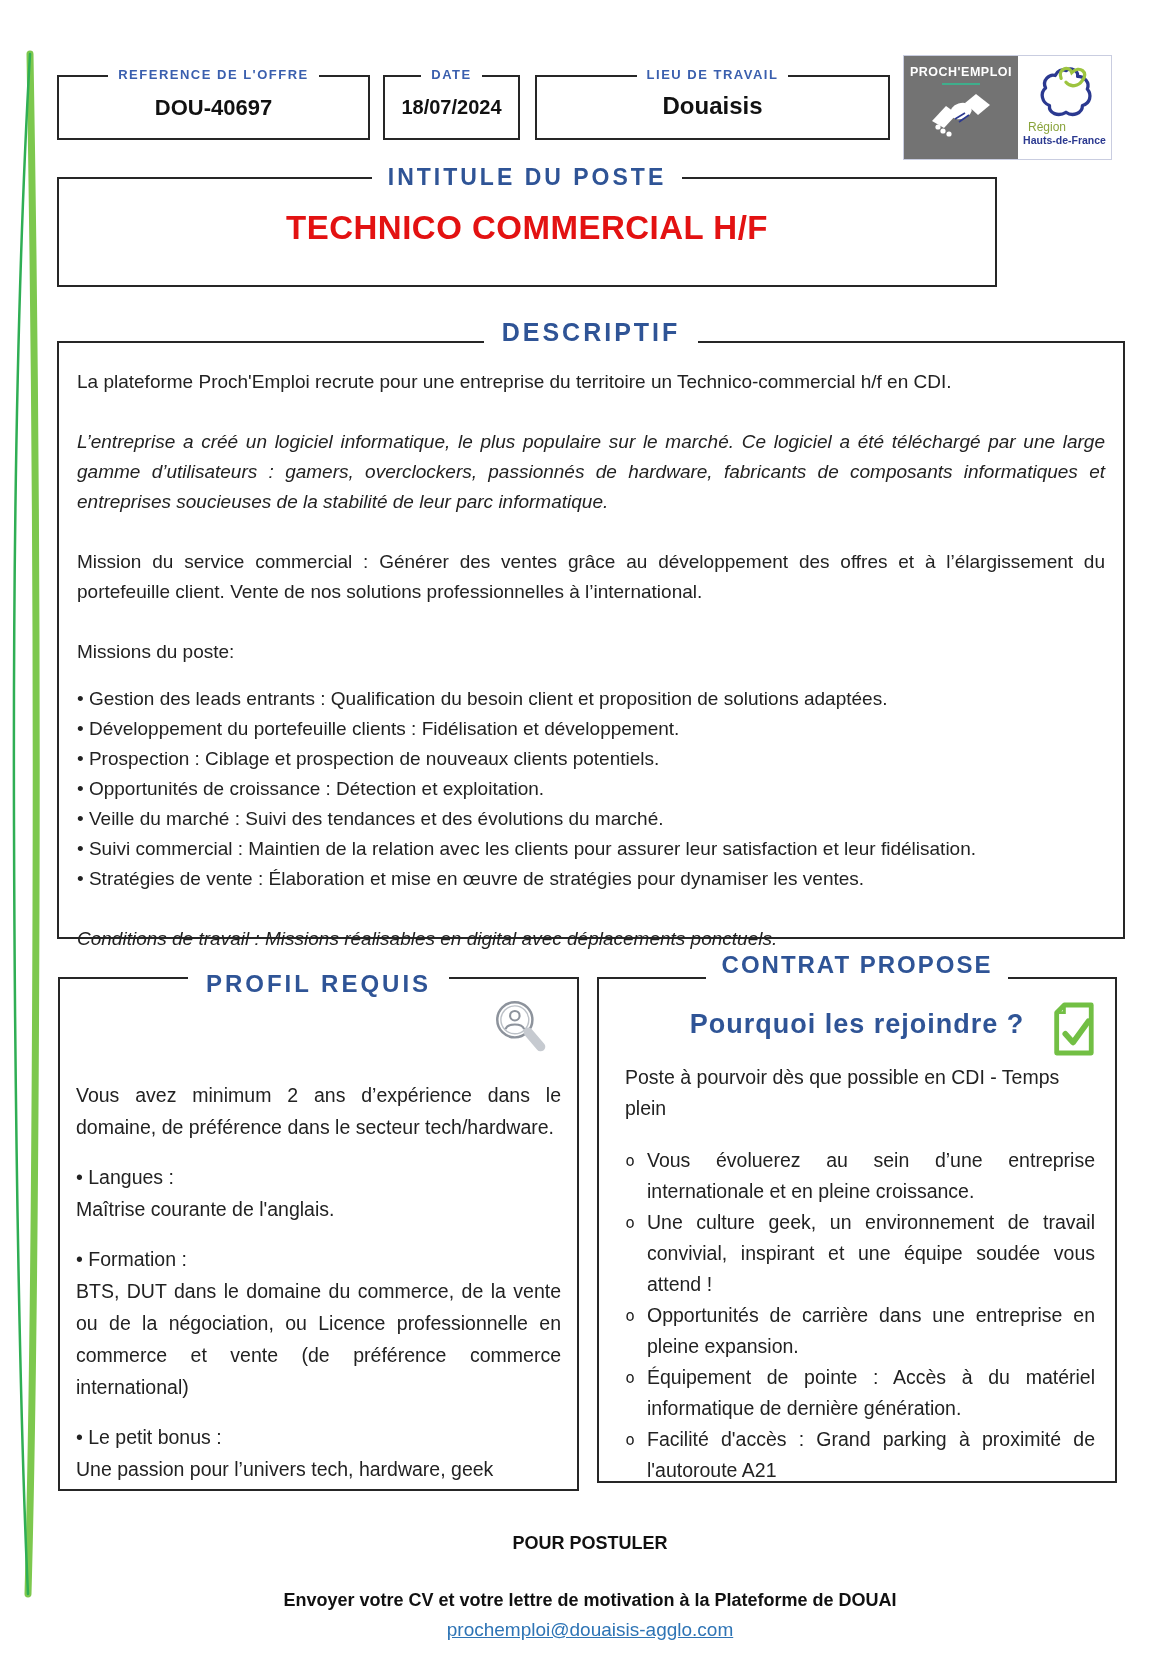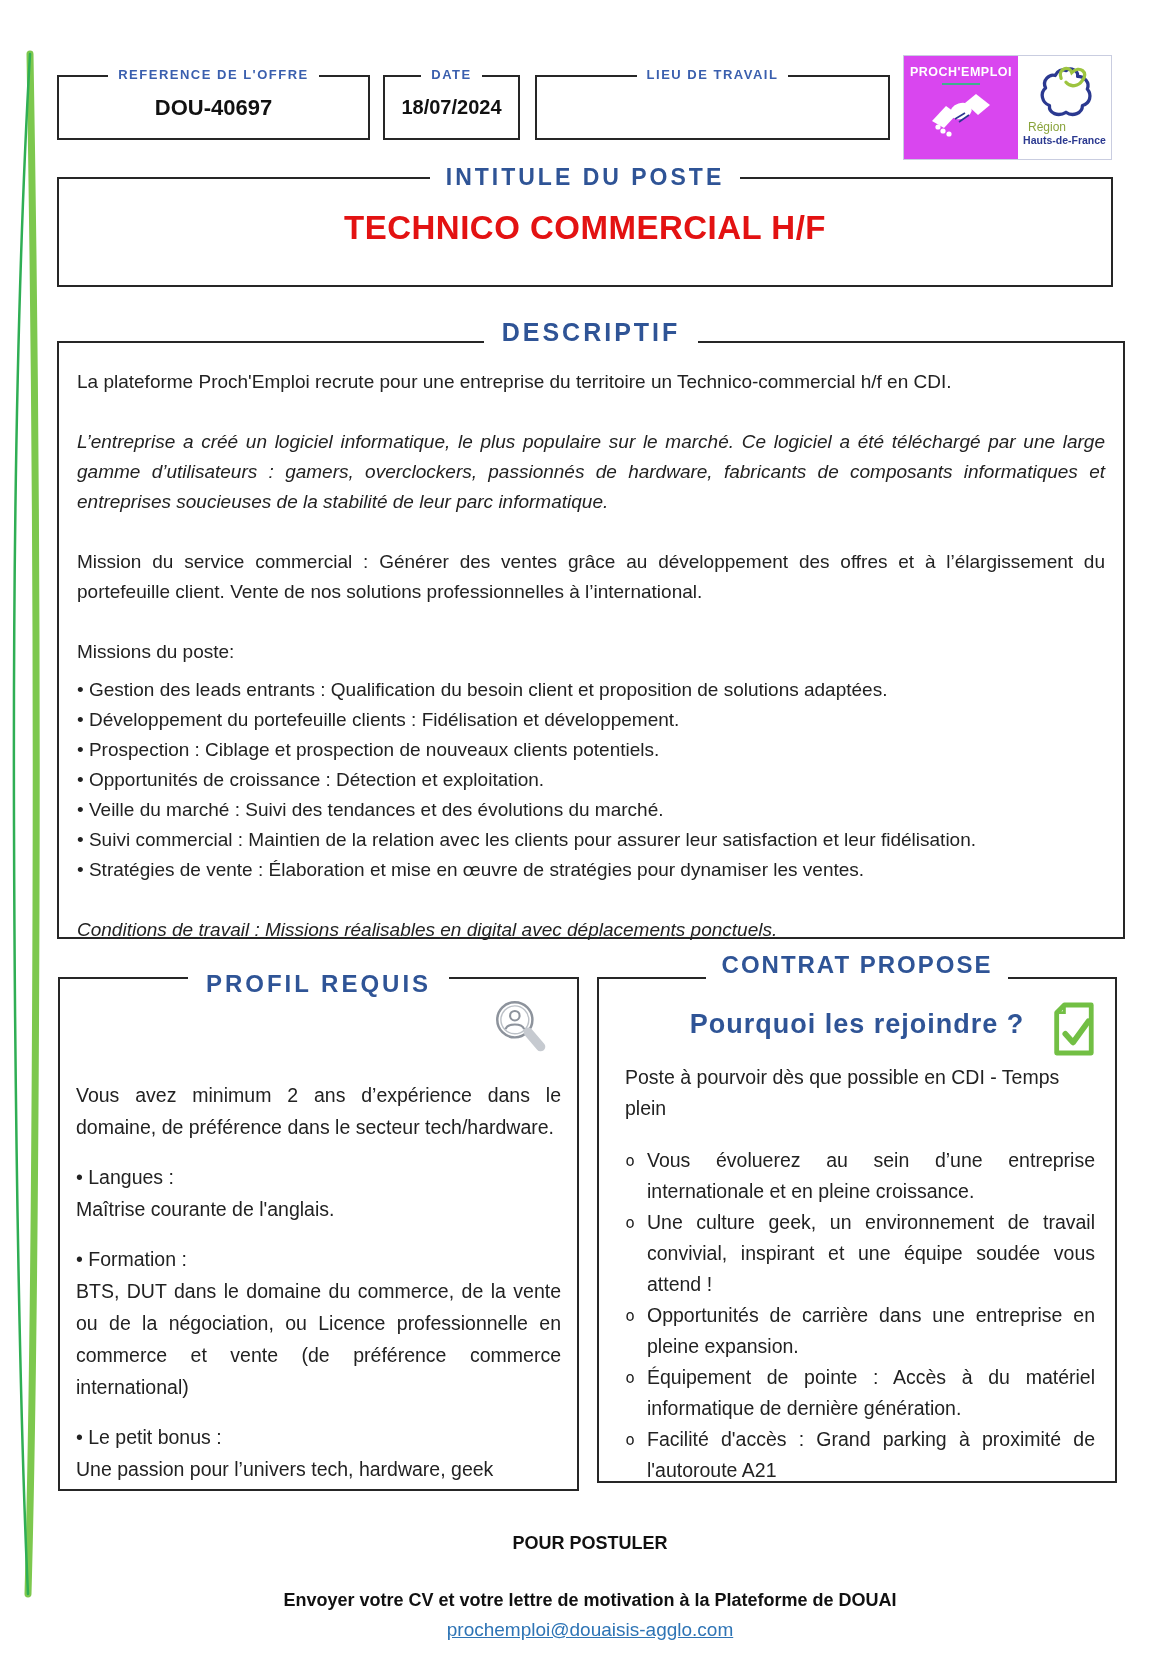--- a/index.html
+++ b/index.html
@@ -16,38 +16,38 @@
   .lg span { display:inline-block; background:#fff; padding:0 16px; }
   .hand { color:#2f5496; font-weight:bold; }
   
   .hdr-row { position:relative; height:140px; }
   .hbox { position:absolute; top:75px; height:65px; border:2px solid #262626; background:#fff; }
   .hbox .lg { top:-12px; }
   .hbox .lg span { font-size:13px; letter-spacing:1.5px; color:#3a5fae; font-weight:bold; padding:0 10px; }
   .hval { text-align:center; font-weight:bold; color:#111; }
   
   .logo { position:absolute; left:903px; top:55px; width:209px; height:105px; display:flex; border:1px solid #c9cde0; }
-  .logo-left { width:114px; background:#d946ef; color:#fff; display:flex; flex-direction:column; align-items:center; padding-top:9px;text-align:right; }
+  .logo-left { width:114px; background:#737373; color:#fff; display:flex; flex-direction:column; align-items:center; padding-top:9px;text-align:right; }
   .logo-brand { font-size:12.5px; font-weight:bold; letter-spacing:.5px; }
   .logo-rule { width:38px; height:2px; background:#3fae8c; margin:4px 0 3px; }
   .logo-right { flex:1; background:#fff; display:flex; flex-direction:column; align-items:center; justify-content:flex-start; padding-top:4px; }
   .logo-region-small { font-size:12px; color:#8aa43c; align-self:flex-start; margin-left:10px; }
   .logo-region { font-size:10.5px; font-weight:bold; color:#2b3990; margin-top:0; }
   
-  .title-box { margin:37px 0 0 57px; width:1056px; height:110px; }
+  .title-box { margin:37px 0 0 57px; width:940px; height:110px; }
   .title-box .lg { top:-15px; }
   .title-box .lg span { font-size:23px; letter-spacing:3px; }
   .job-title { text-align:center; padding-top:30px; font-size:33px; font-weight:bold; color:#e31212; letter-spacing:.5px; }
   
   .desc-box { margin:54px 0 0 57px; width:1068px; height:598px; padding:24px 18px 0 18px;
               font-size:19px; line-height:30px; }
   .desc-box .lg { top:-26px; }
   .desc-box .lg span { font-size:25px; letter-spacing:3px; padding:0 18px 8px;text-align:center; }
   .desc-box p { margin:0 0 30px 0; text-align:justify; }
-  .desc-box p.tight { margin-bottom:8px; }
+  .desc-box p.tight { margin-bottom:17px; }
   .it { font-style:italic; }
   ul.dots { list-style:none; margin:0 0 30px 0; }
   ul.dots li { line-height:30px; }
   ul.dots li::before { content:"• "; }
   
   .cols { display:flex; margin:38px 0 0 58px; gap:18px; }
   .pbox { width:521px; height:514px; }
   .cbox { width:520px; height:506px; }
   .pbox .lg { top:-13px; }
   .pbox .lg span { font-size:24px; letter-spacing:3px; padding:4px 18px; }
@@ -91,20 +91,21 @@
       <div class="hval" style="font-size:22px; padding-top:18px;">DOU-40697</div>
     </div>
 
     <div class="hbox" style="left:383px; width:137px;">
       <div class="lg"><span>DATE</span></div>
       <div class="hval" style="font-size:20px; padding-top:19px;">18/07/2024</div>
     </div>
 
     <div class="hbox" style="left:535px; width:355px; border-width:2.5px;">
       <div class="lg"><span>LIEU DE TRAVAIL</span></div>
+      <div class="hval" style="font-size:24px; padding-top:15px;">Douaisis</div>
     </div>
 
     <div class="logo">
       <div class="logo-left">
         <div class="logo-brand">PROCH'EMPLOI</div>
         <div class="logo-rule"></div>
         <svg width="64" height="50" viewBox="0 0 64 48" aria-hidden="true">
           <path d="M3 32 L17 17 L28 25 L15 39 Z" fill="#fff"></path>
           <path d="M61 16 L47 5 L36 14 L49 26 Z" fill="#fff"></path>
           <ellipse cx="32" cy="22" rx="11" ry="8" fill="#fff" transform="rotate(-18 32 22)"></ellipse>

